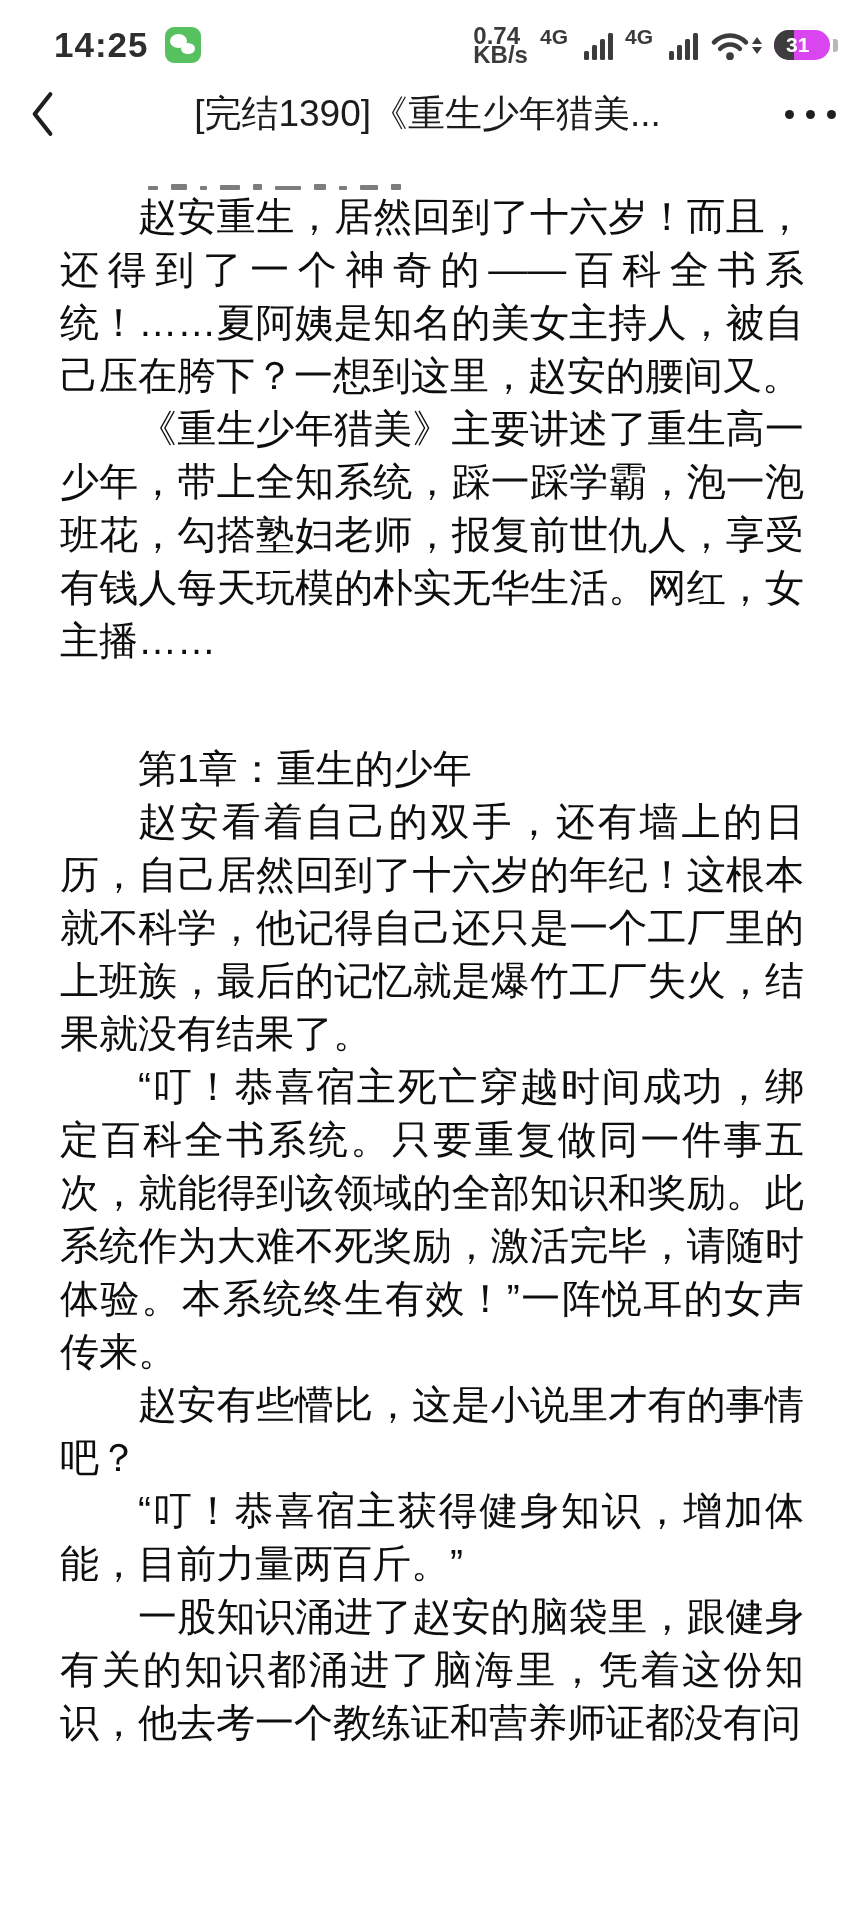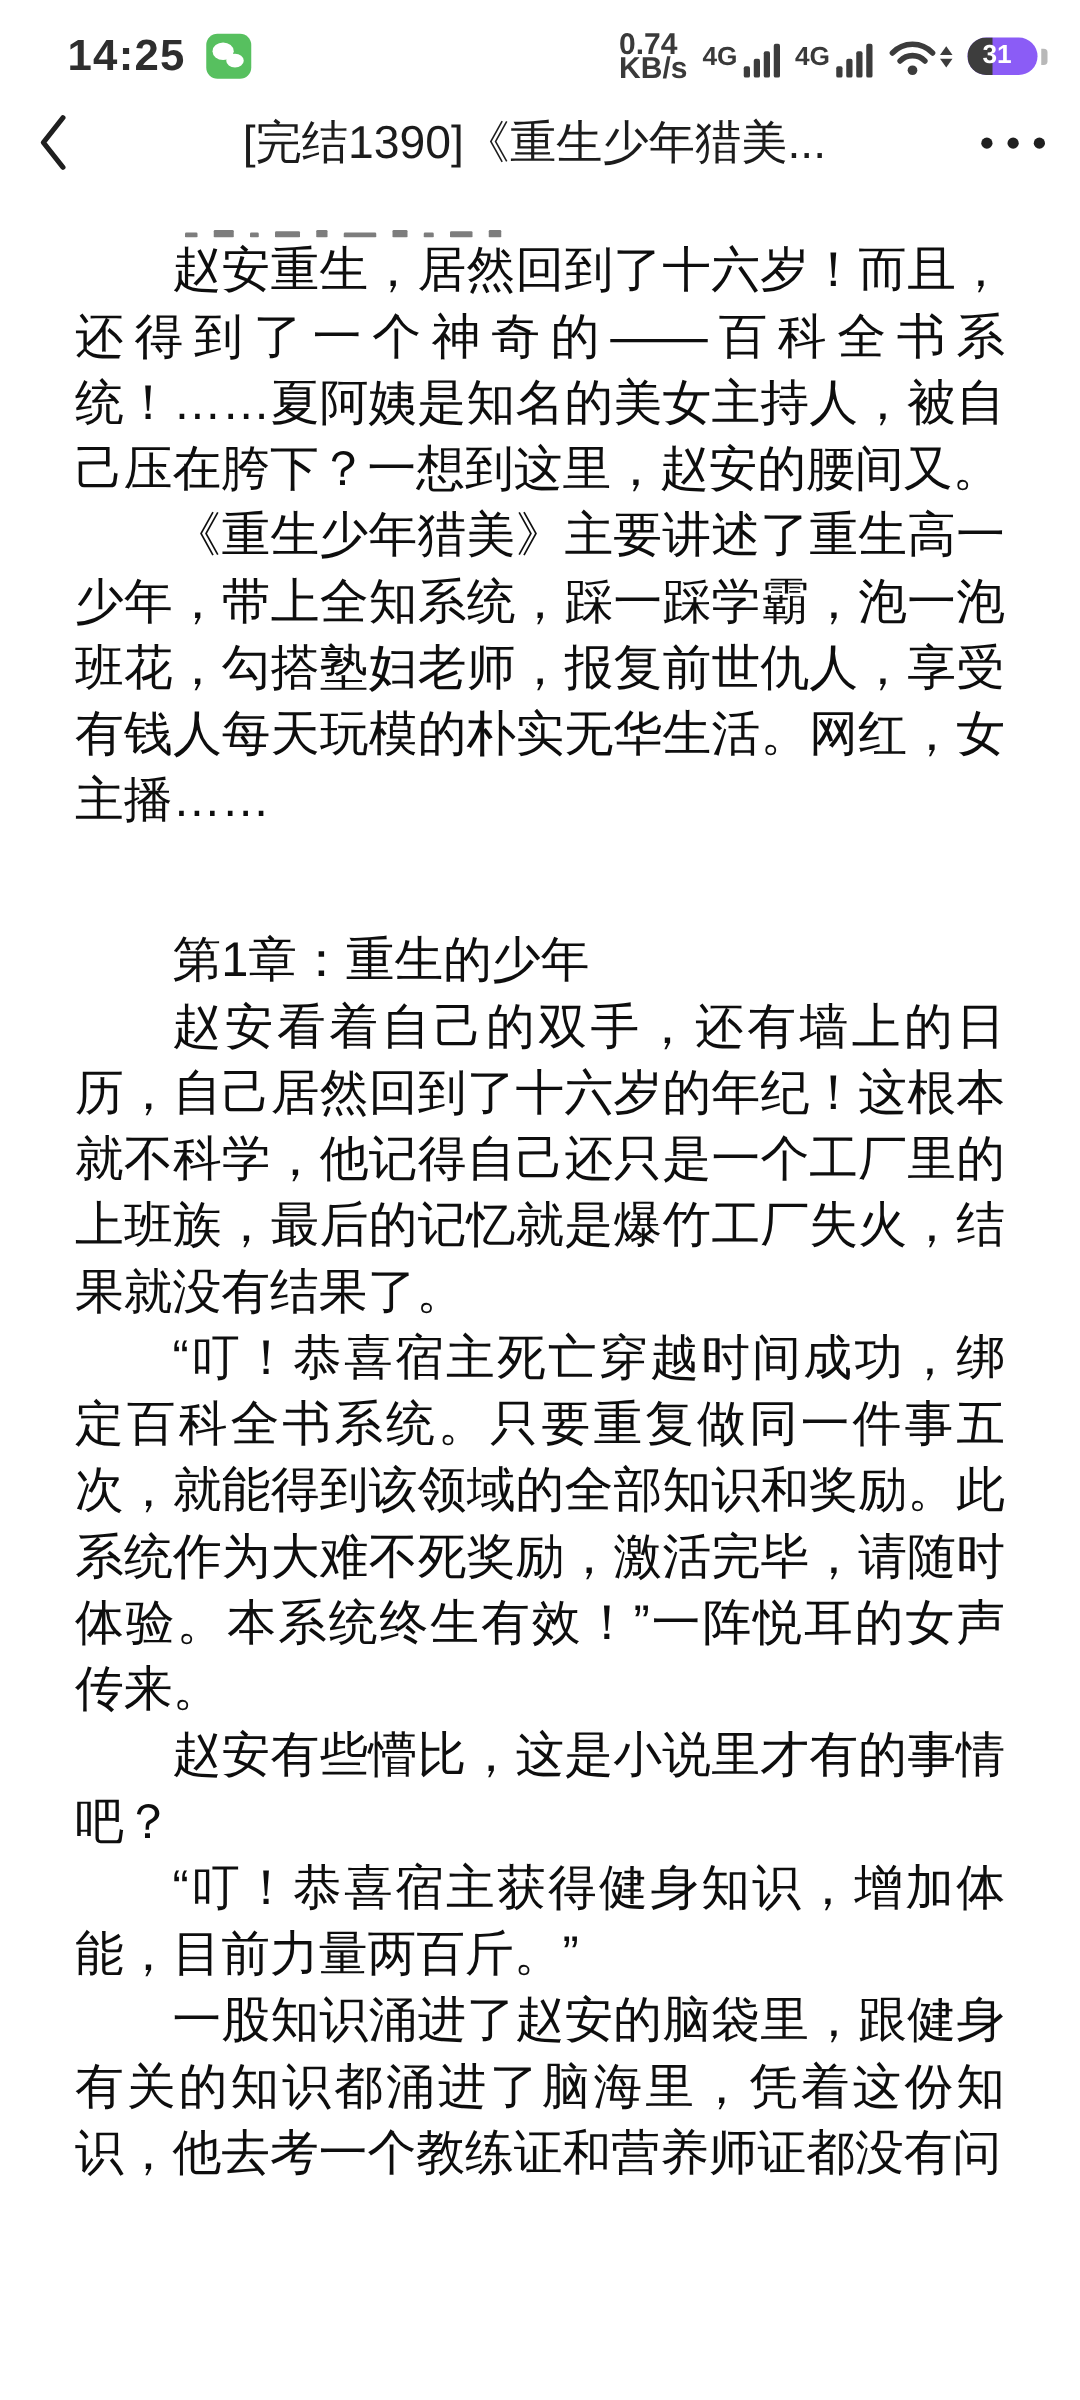--- a/index.html
+++ b/index.html
@@ -17,31 +17,31 @@
   .wechat{
     width:36px;height:36px;border-radius:9px;background:#57c05f;
     margin-left:16px;position:relative;flex:0 0 auto;
   }
   .wechat .b1,.wechat .b2{position:absolute;background:#fff;border-radius:50%;}
   .wechat .b1{width:17px;height:14px;left:5px;top:7px;}
   .wechat .b2{width:14px;height:11px;left:16px;top:16px;}
   .sb-spacer{flex:1;}
   .sb-right{display:flex;align-items:center;gap:12px;}
   .speed{font-size:24px;font-weight:700;line-height:19px;color:#3a3a3a;text-align:left;}
-  .simgroup{display:flex;align-items:center;gap:5px;height:38px;}
+  .simgroup{display:flex;align-items:flex-start;gap:16px;height:38px;}
   .simlabel{font-size:21px;font-weight:700;color:#3a3a3a;line-height:21px;}
   .bars{display:flex;align-items:flex-end;gap:3px;height:34px;padding-top:6px;box-sizing:border-box;}
   .bars span{width:5px;background:#3c3c3c;border-radius:1.5px;display:block;}
   .bars .h1{height:9px;}.bars .h2{height:15px;}.bars .h3{height:21px;}.bars .h4{height:27px;}
   .wifi-wrap{display:flex;align-items:center;gap:2px;}
   .updown{display:flex;flex-direction:column;gap:3px;align-items:center;}
   .tri-up{width:0;height:0;border-left:5px solid transparent;border-right:5px solid transparent;border-bottom:7px solid #3c3c3c;}
   .tri-down{width:0;height:0;border-left:5px solid transparent;border-right:5px solid transparent;border-top:7px solid #3c3c3c;}
   .battery{
-    position:relative;width:56px;height:30px;border-radius:15px;background:#8b5cf6;
+    position:relative;width:56px;height:30px;border-radius:15px;background:#d946ef;
     overflow:hidden;flex:0 0 auto;
   }
   .battery .fill{position:absolute;left:0;top:0;bottom:0;width:36%;background:#3d3d3d;}
   .battery .pct{
     position:absolute;left:12px;top:50%;transform:translateY(-52%);
     font-size:21px;font-weight:700;color:#fff;letter-spacing:0;
   }
   .battery-nub{width:5px;height:13px;background:#b8b8b8;border-radius:0 3px 3px 0;margin-left:-9px;}
   
   .header{

